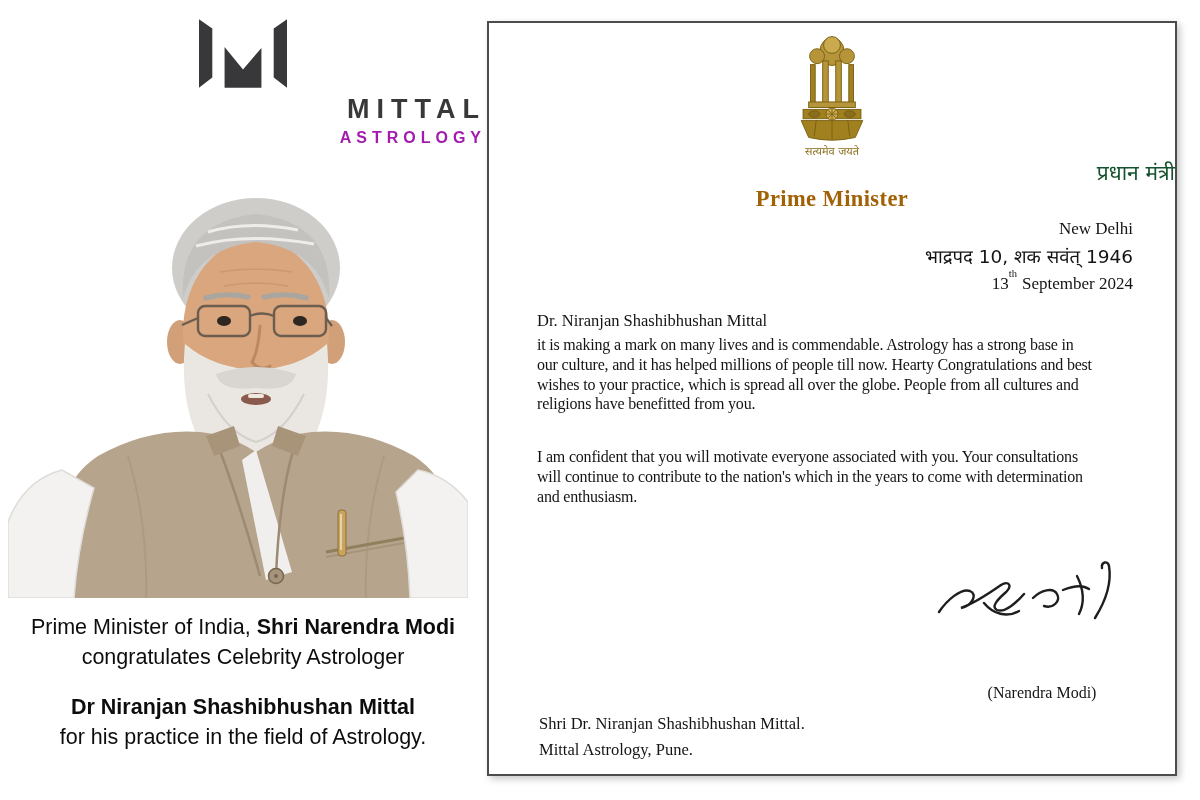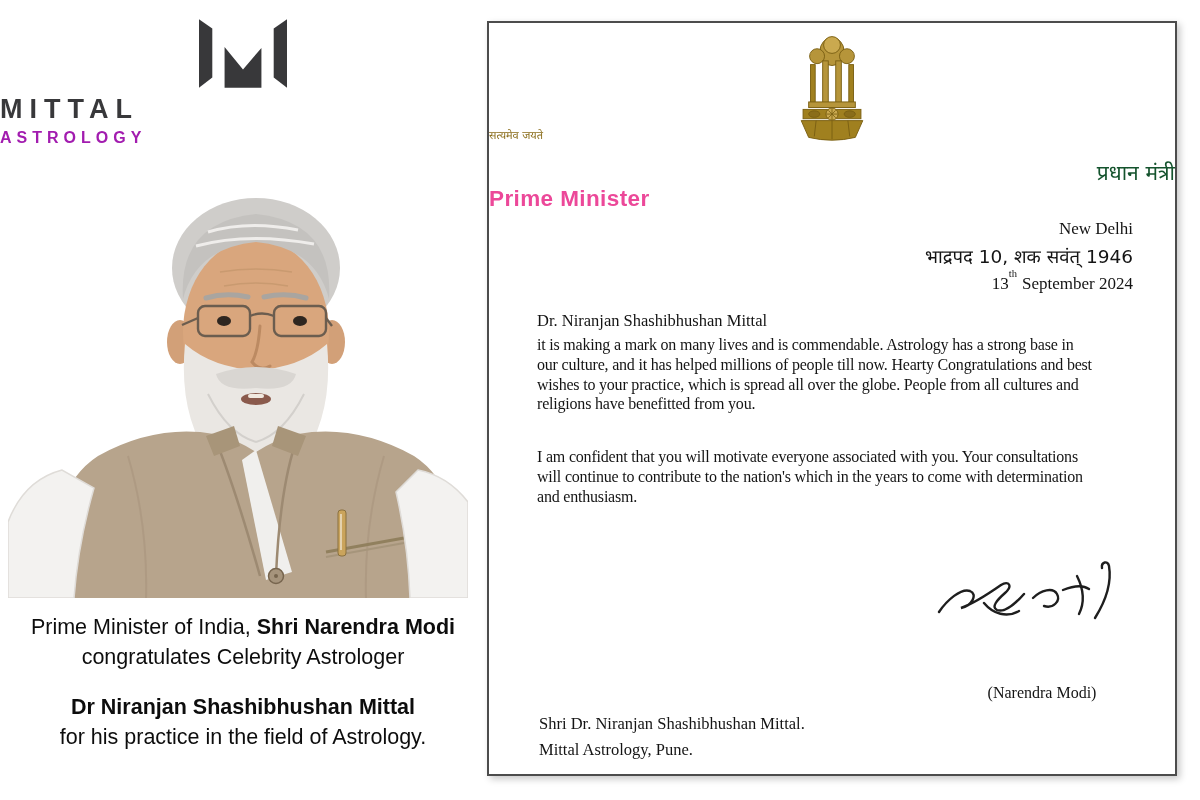--- a/index.html
+++ b/index.html
@@ -1,37 +1,37 @@
 <!DOCTYPE html>
 <html><head>
 <meta charset="utf-8">
 <style>
   html,body{margin:0;padding:0;background:#ffffff;}
   .canvas{position:relative;width:1200px;height:800px;background:#ffffff;overflow:hidden;
           font-family:"Liberation Sans",sans-serif;color:#111;}
   
-  .logo{position:absolute;left:0;top:16px;width:486px;text-align:left;}
+  .logo{position:absolute;left:0;top:16px;width:486px;text-align:right;}
   .logo svg{display:block;margin:0 auto;}
   .brand{margin-top:6px;font-size:27px;font-weight:700;letter-spacing:7px;color:#38383a;}
   .brand-sub{margin-top:4px;font-size:16px;font-weight:600;letter-spacing:5px;color:#a21caf;}
   .photo{position:absolute;left:8px;top:184px;width:460px;height:414px;}
   .caption{position:absolute;left:0;top:612px;width:486px;text-align:center;
            font-size:21.5px;line-height:30px;color:#0d0d0d;}
   .b{font-weight:700;margin-top:20px;}
   
   .letter{position:absolute;left:487px;top:21px;width:690px;height:755px;background:#ffffff;
           border:2px solid #4c4c4c;box-shadow:3px 3px 7px rgba(0,0,0,.22);box-sizing:border-box;
           font-family:"Liberation Serif",serif;color:#141414;}
   .emblem{position:absolute;left:50%;transform:translateX(-50%);top:8px;}
-  .motto{position:absolute;top:104px;width:100%;font-size:11px;
+  .motto{position:absolute;top:120px;width:100%;text-align:center;font-size:11px;
          color:#8a6d1a;font-family:"DejaVu Sans",sans-serif;}
   .title-hi{position:absolute;top:135px;width:100%;text-align:right;font-size:21px;
             font-family:"DejaVu Sans",sans-serif;color:#14532d;}
-  .title-en{position:absolute;top:163px;width:100%;font-size:22.5px;
-            font-weight:700;font-family:Liberation Sans, sans-serif;letter-spacing:.4px;color:#ec4899;}
+  .title-en{position:absolute;top:163px;width:100%;text-align:center;font-size:22.5px;
+            font-weight:700;font-family:Liberation Serif, serif;letter-spacing:.4px;color:#a16207;}
   .dateline{position:absolute;top:196px;right:42px;text-align:right;}
   .dl-place{font-size:17px;}
   .dl-hi{font-size:18.5px;margin-top:4px;font-family:"DejaVu Sans",sans-serif;}
   .dl-eng{font-size:17px;margin-top:5px;}
   .dl-eng sup{font-size:.62em;position:relative;top:-.45em;}
   .dl-month{margin-left:5px;}
   .salutation{position:absolute;top:288px;left:48px;font-size:16.5px;}
   .para{position:absolute;left:48px;width:610px;font-size:16px;line-height:19.8px;
         letter-spacing:-0.2px;}
   .para div{white-space:nowrap;}

